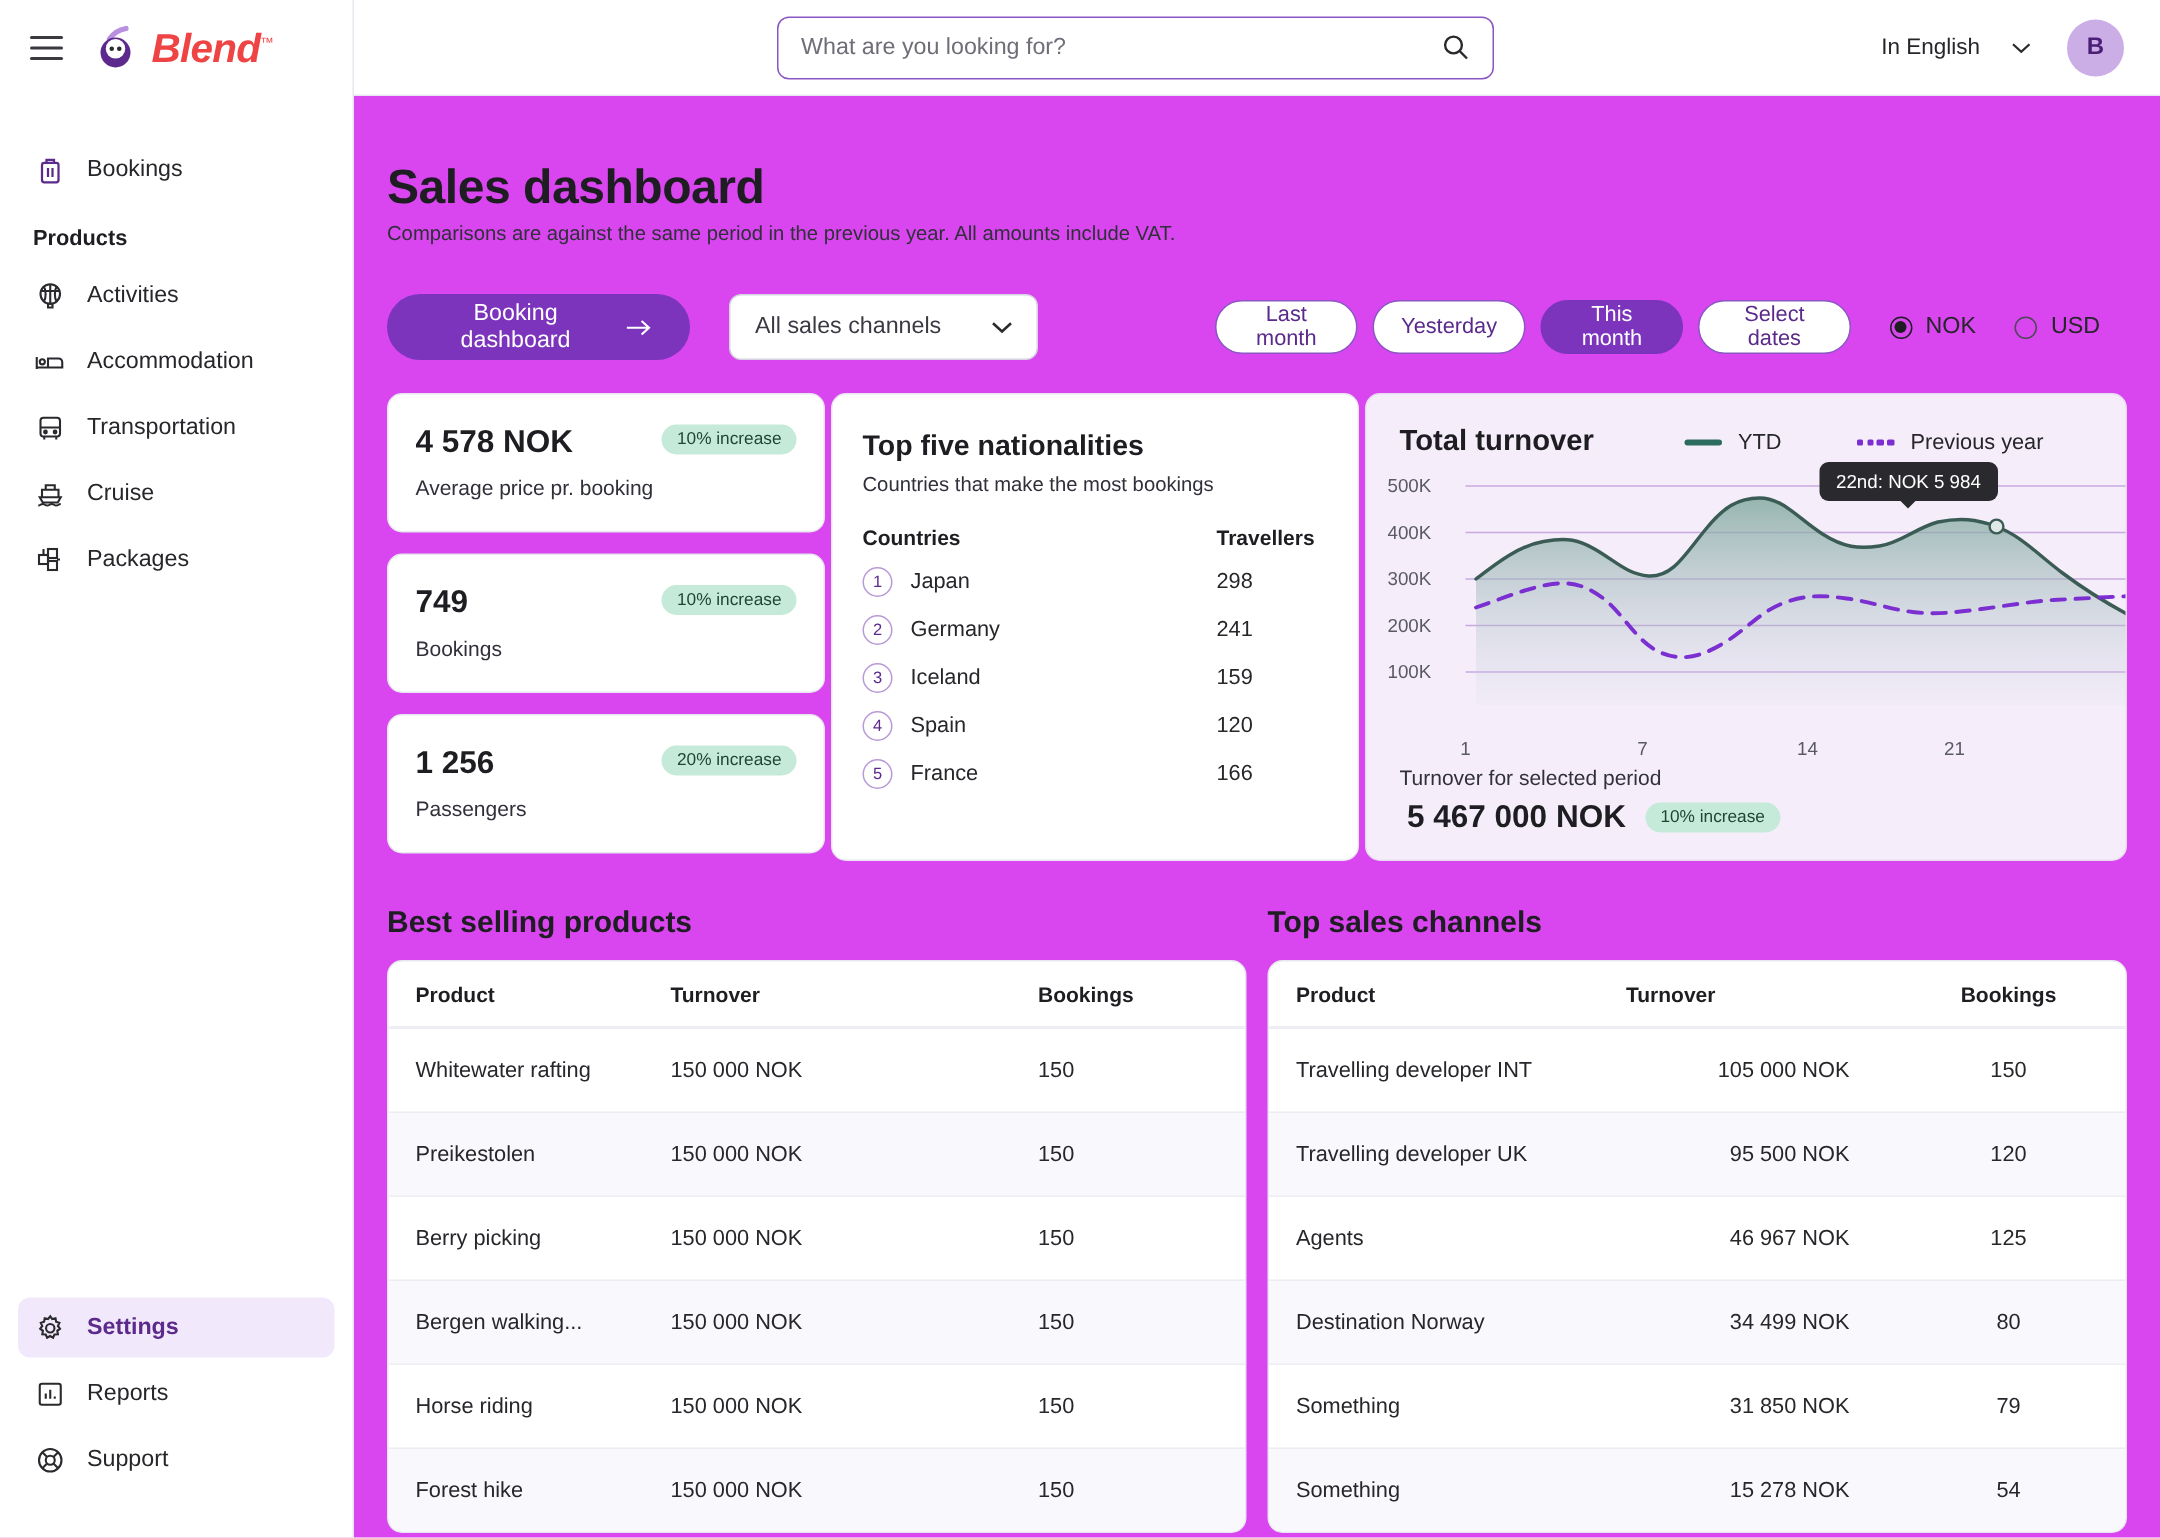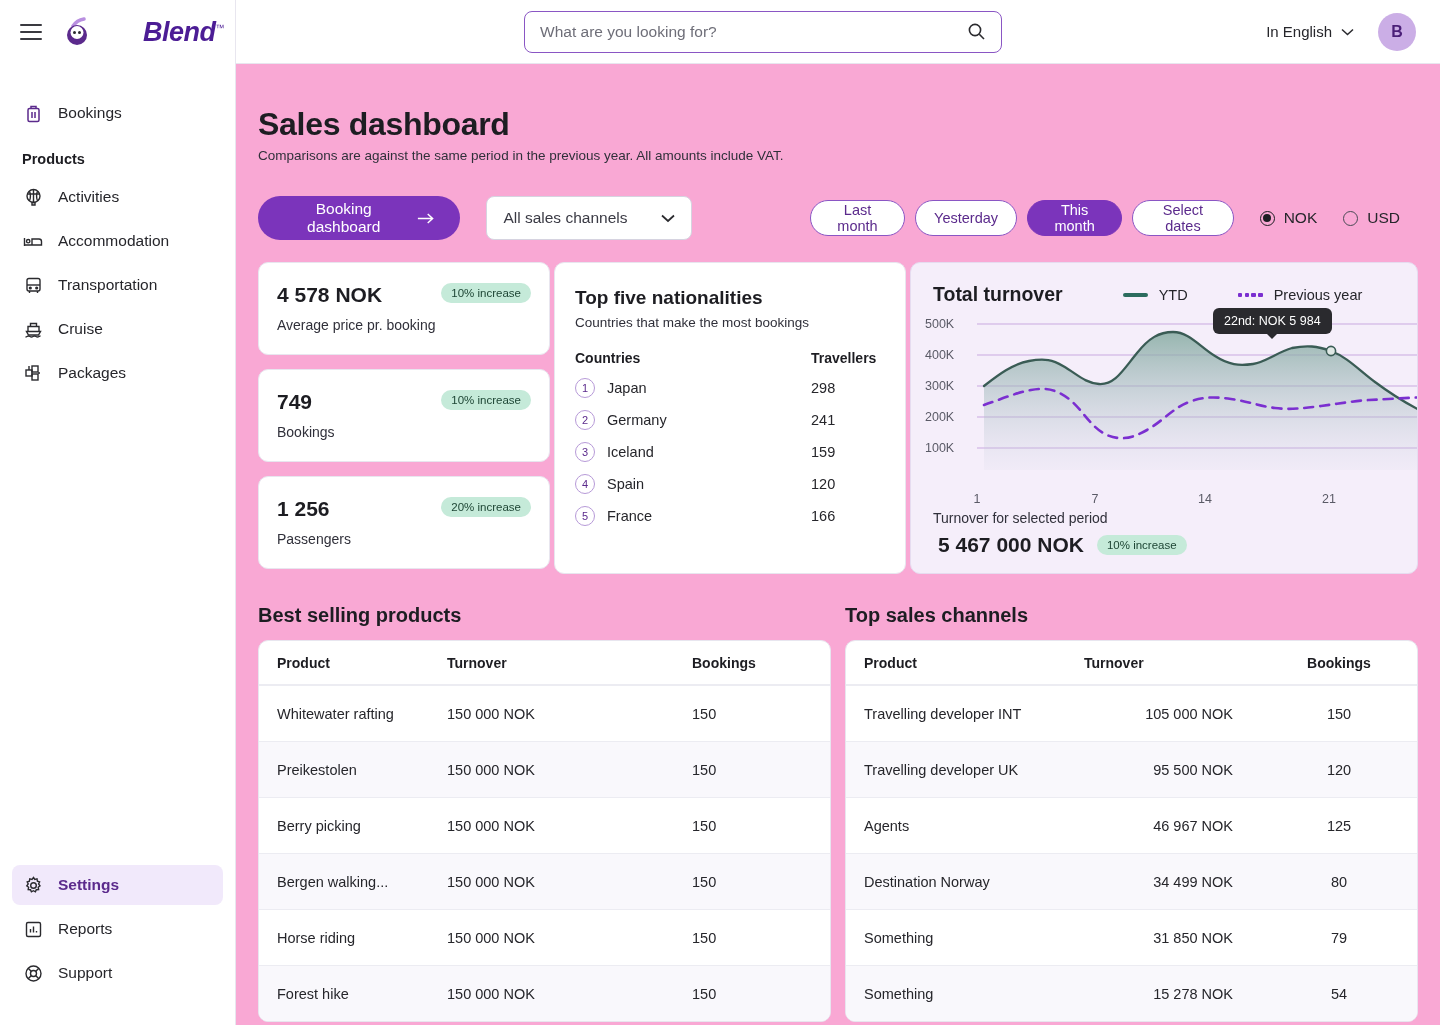--- a/index.html
+++ b/index.html
@@ -19,23 +19,22 @@
     border-right: 1px solid #e8e6ef;
     display: flex; flex-direction: column;
     position: relative;
   }
   .side-top { display: flex; align-items: center; height: 64px; padding-left: 20px; gap: 22px; }
   .hamburger { width: 22px; height: 16px; display: flex; flex-direction: column; justify-content: space-between; cursor: pointer; }
   .hamburger span { display: block; height: 1.6px; width: 100%; background: #3a3a40; border-radius: 2px; }
   .brand { display: flex; align-items: center; gap: 7px; }
   .brand-word {
     font-size: 27px; font-weight: bold; font-style: italic;
-    color: #4c1d95; letter-spacing: -0.5px; font-family: "Liberation Sans", sans-serif;
+    color: #ef4444; letter-spacing: -0.5px; font-family: "Liberation Sans", sans-serif;
     position: relative;
-    margin-left: 42px;
   }
   .brand-tm { font-size: 9px; vertical-align: super; font-style: normal; font-weight: normal; }
 
   .nav { margin-top: 25px; }
   .nav-item {
     display: flex; align-items: center; gap: 14px;
     height: 40px; margin: 4px 12px; padding-left: 10px;
     border-radius: 8px; cursor: pointer;
     color: #26262b; font-size: 15.5px;
   }
@@ -43,37 +42,37 @@
   .nav-item.active .nav-label { color: #5b2a8c; font-weight: bold; }
   .nav-ico { width: 22px; height: 22px; display: flex; align-items: center; justify-content: center; flex: 0 0 22px; }
   .nav-ico svg { display: block; }
   .section-label {
     font-size: 14.5px; font-weight: bold; color: #1d1d22;
     padding: 14px 0 6px 22px;
   }
   .side-bottom { position: absolute; bottom: 28px; left: 0; right: 0; }
 
   
-  .main { flex: 1; display: flex; flex-direction: column; background: #f9a8d4; height: 1025px; }
+  .main { flex: 1; display: flex; flex-direction: column; background: #d946ef; height: 1025px; }
   .topbar {
     height: 64px; background: #fff; border-bottom: 1px solid #e8e6ef;
     display: flex; align-items: center; padding: 0 24px; flex: 0 0 64px;
   }
   .search-wrap { flex: 1; display: flex; justify-content: center; }
   .search-box {
     width: 478px; height: 42px; border: 1.4px solid #8a56c4; border-radius: 8px;
     background: #fff; display: flex; align-items: center; padding: 0 15px;
   }
   .search-box input {
     flex: 1; border: none; outline: none; font-size: 15.5px; color: #26262b;
     font-family: "Liberation Sans", sans-serif; background: transparent;
   }
   .search-box input::placeholder { color: #6e6e78; }
   .topbar-right { display: flex; align-items: center; gap: 24px; }
-  .lang { display: flex; align-items: center; gap: 9px; font-size: 15px; color: #26262b; cursor: pointer; }
+  .lang { display: flex; align-items: center; gap: 21px; font-size: 15px; color: #26262b; cursor: pointer; }
   .avatar {
     width: 38px; height: 38px; border-radius: 50%; background: #cbaee6;
     color: #4b1f78; font-size: 16px; font-weight: bold;
     display: flex; align-items: center; justify-content: center; cursor: pointer;
   }
 
   .content { flex: 1; overflow: hidden; padding: 42px 22px 0 22px; }
   .page-title { font-size: 32px; font-weight: bold; color: #1d1d22; letter-spacing: -0.3px; }
   .page-sub { font-size: 13.5px; color: #30303a; margin-top: 5px; }
 
@@ -484,21 +483,21 @@
                 <circle cx="364" cy="31" r="4.6" fill="#dfe8e5" stroke="#3a5c55" stroke-width="1.6"></circle>
               </g>
             </svg>
 
             <div class="tooltip" style="left:288px; top:-12px">22nd: NOK 5 984</div>
 
             <div class="xaxis">
               <span style="left:0px">1</span>
               <span style="left:118px">7</span>
               <span style="left:228px">14</span>
-              <span style="left:352px">21</span>
+              <span style="left:326px">21</span>
               <span style="left:462px">28</span>
             </div>
           </div>
 
           <div class="chart-foot">
             <div class="chart-foot-lab">Turnover for selected period</div>
             <div class="chart-foot-val">
               <span class="chart-foot-num">5 467 000 NOK</span>
               <span class="badge">10% increase</span>
             </div>

